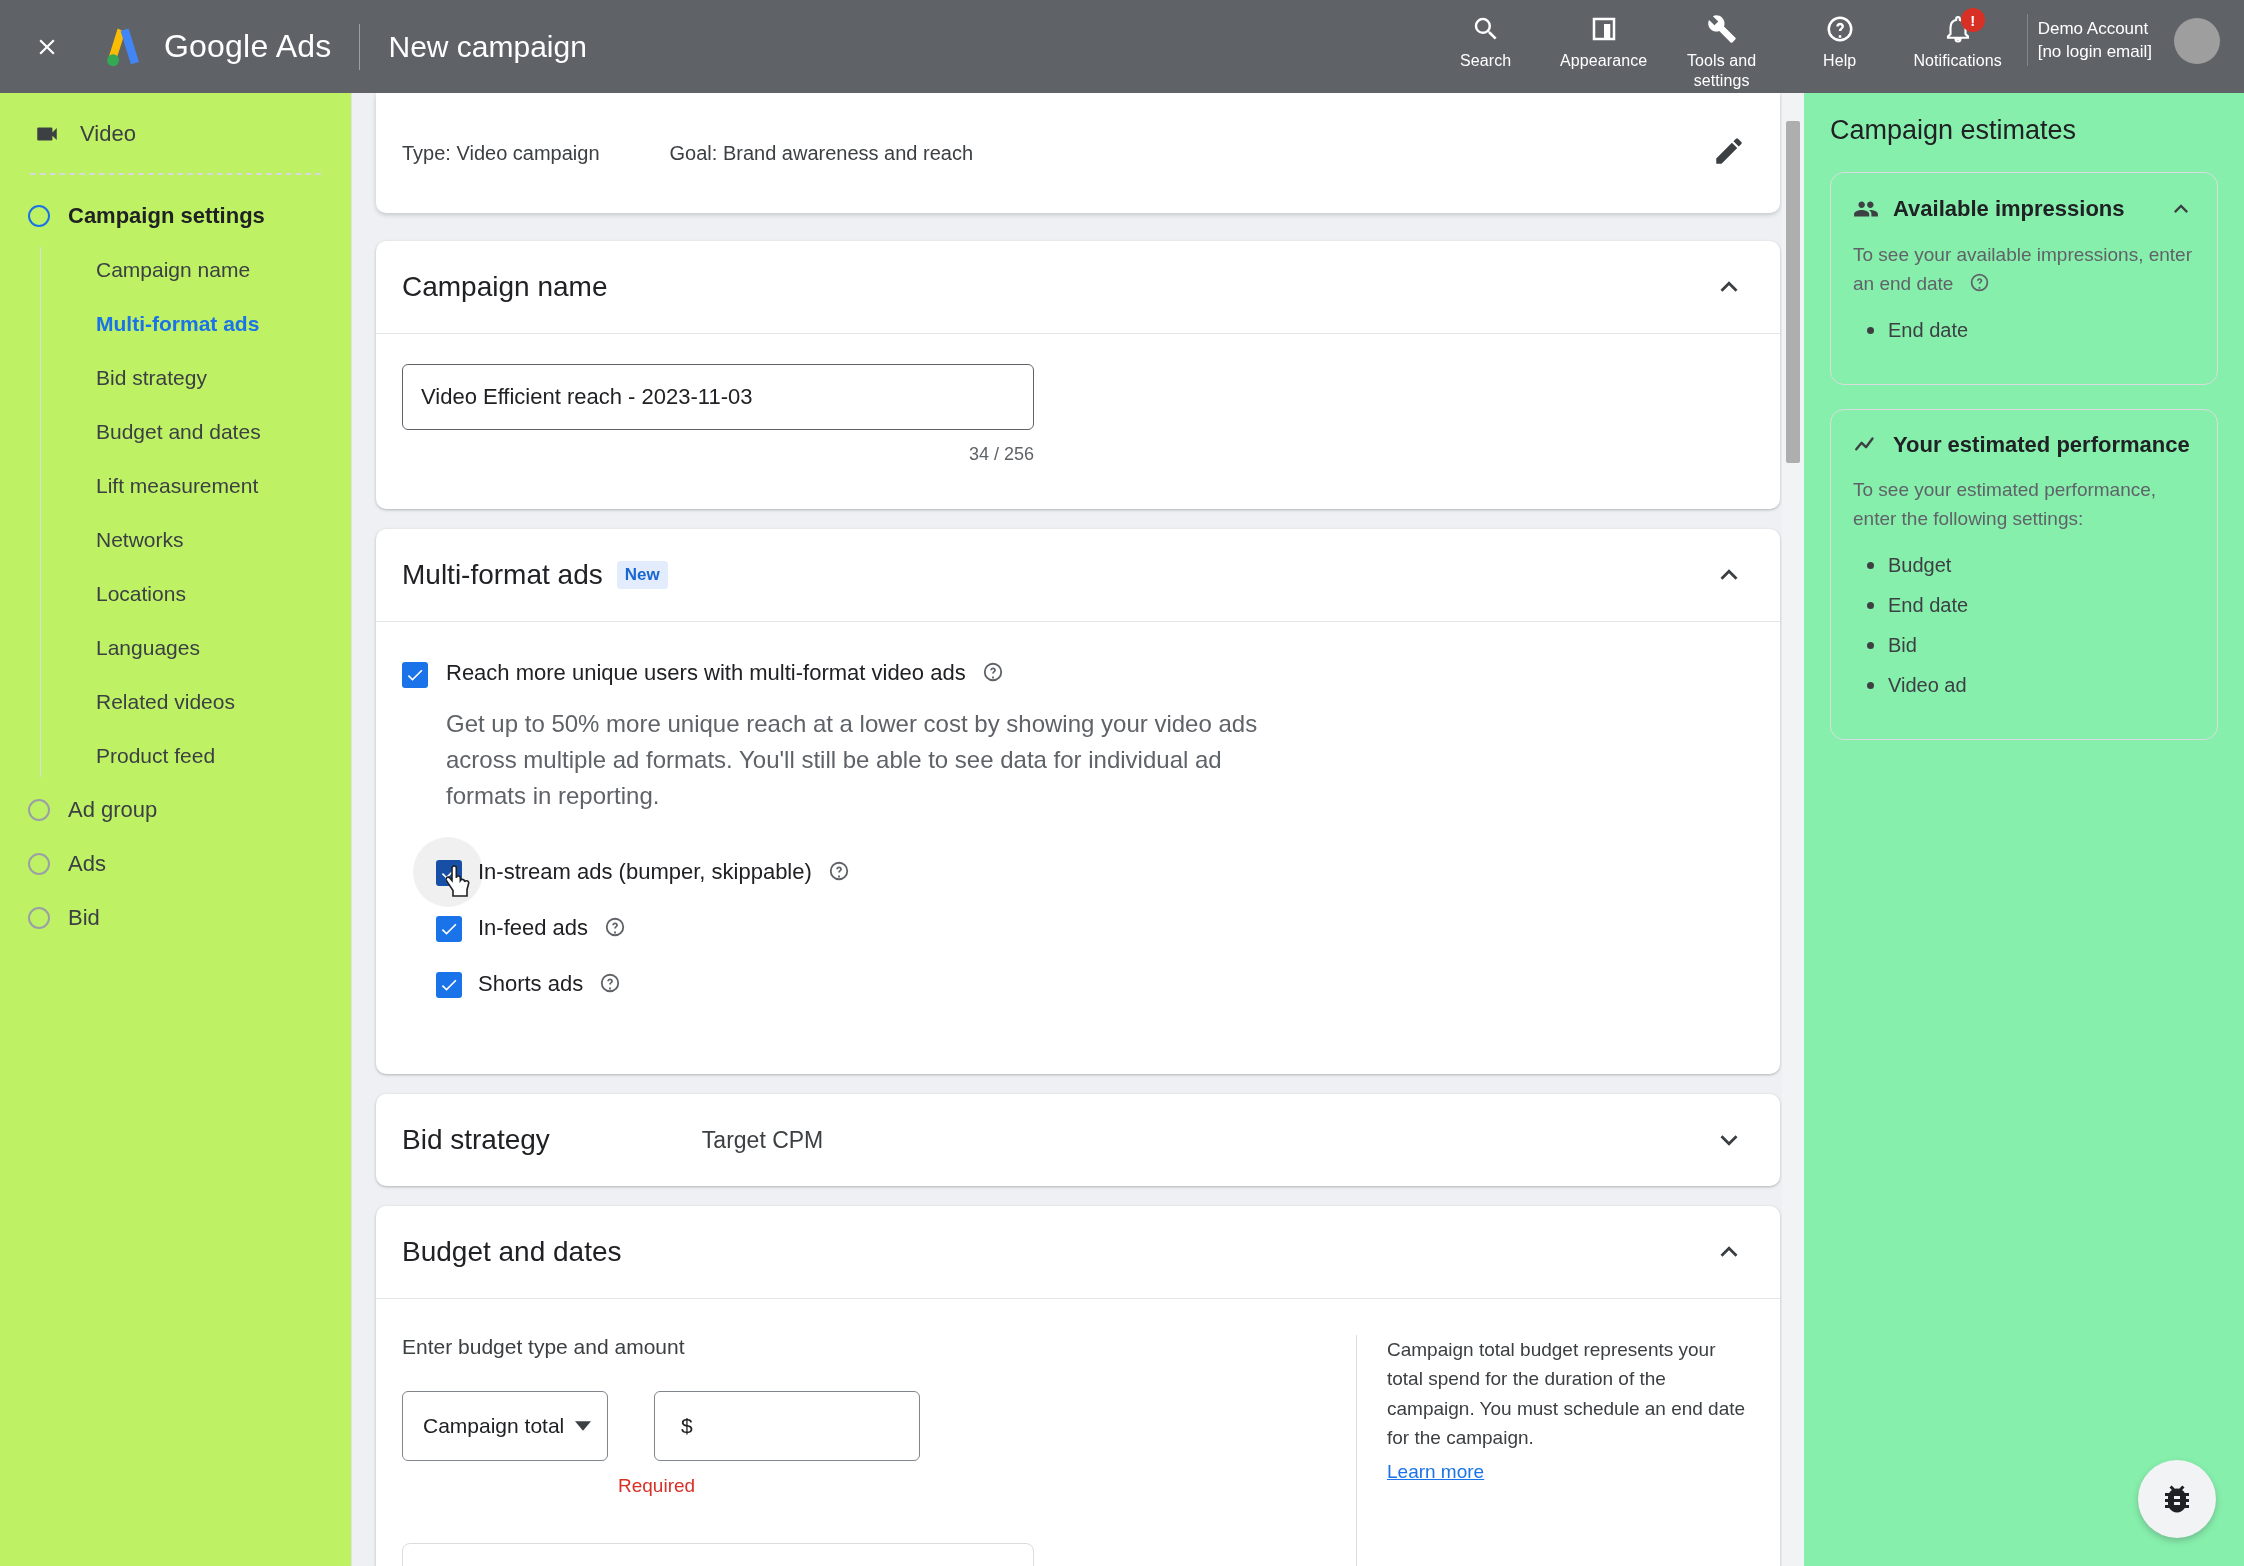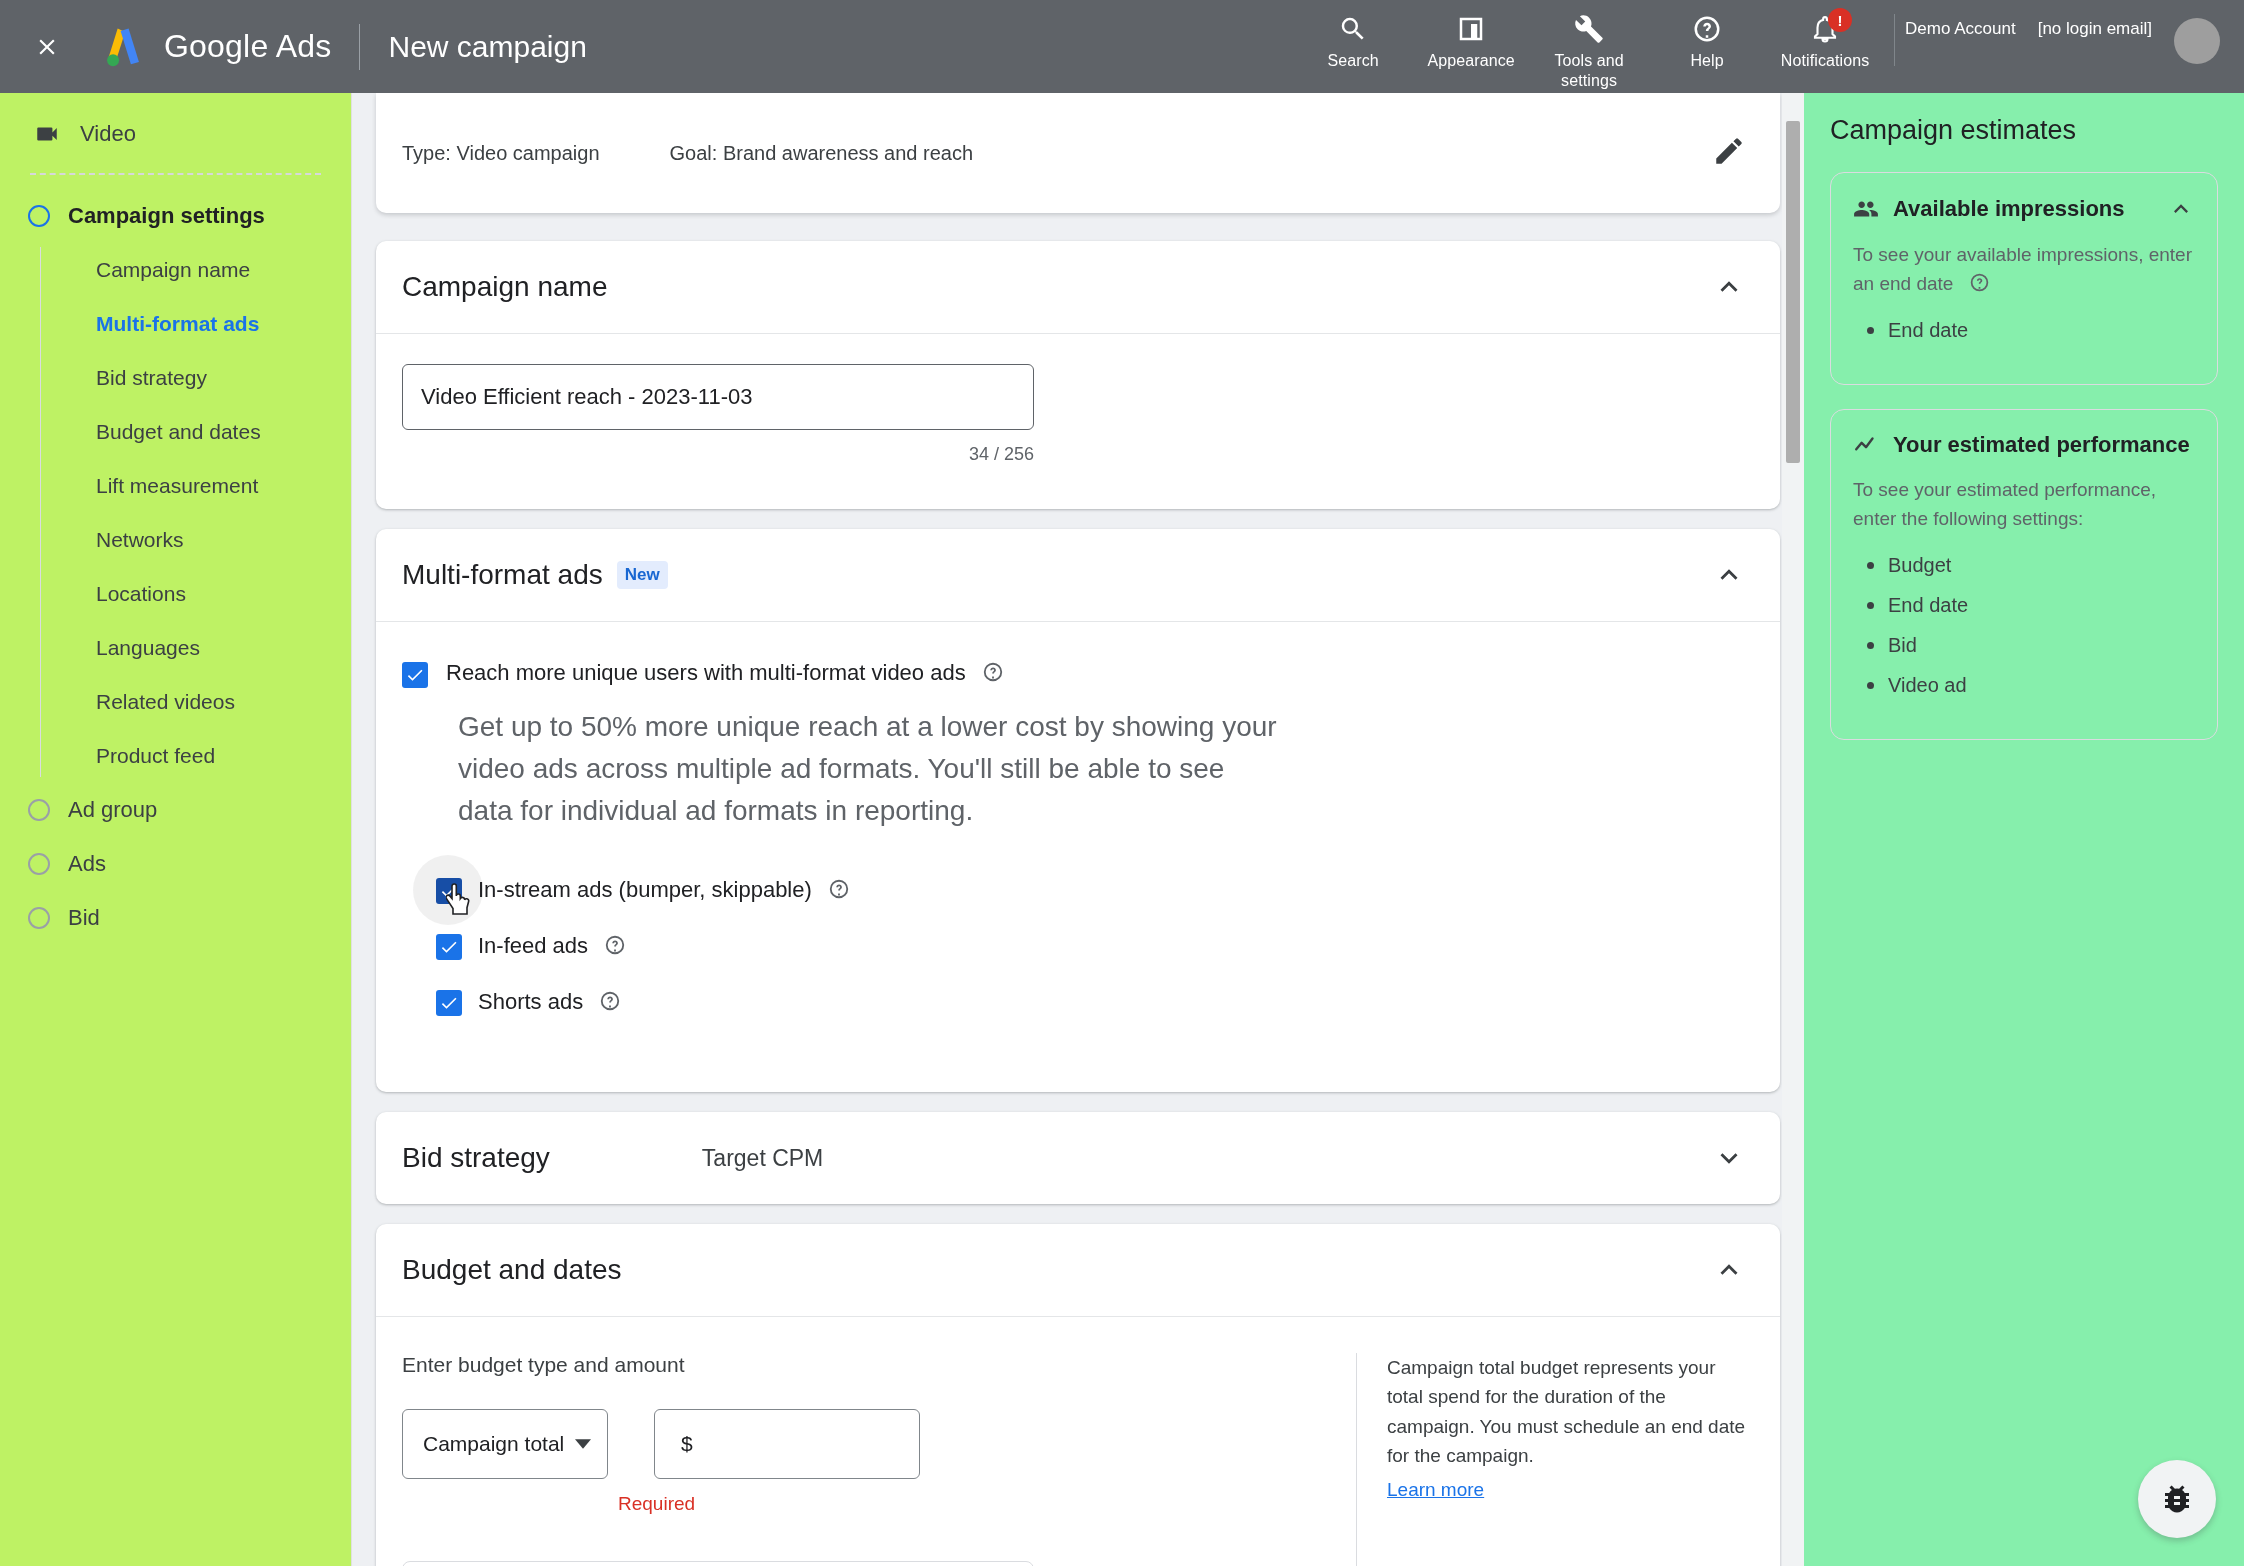--- a/index.html
+++ b/index.html
@@ -50,22 +50,22 @@
   }
   .notif-dot {
     position: absolute; top: -2px; left: 62px;
     width: 24px; height: 24px; border-radius: 50%;
     background: #d93025; color: #fff; font-size: 15px; font-weight: bold;
     display: flex; align-items: center; justify-content: center;
     line-height: 1;
   }
   .acct-divider { width:1px; height:52px; background:#80868b; margin: 4px 10px 0 10px; }
   .account {
-    display:flex; flex-direction:row; 
-    font-size: 17px; color:#ffffff; line-height: 1.35; padding-top: 8px; gap: 22px;
+    display:flex; flex-direction:column; 
+    font-size: 17px; color:#ffffff; line-height: 1.35; padding-top: 8px;
   }
   .avatar {
     width: 46px; height: 46px; border-radius: 50%;
     background: #9e9e9e; margin: 8px 24px 0 22px;
   }
 
   
   .body-wrap { position:absolute; top:93px; left:0; width:2244px; height:1473px; background:#ffffff; }
 
   
@@ -141,22 +141,22 @@
   .cb-row { display:flex; align-items:flex-start; gap:18px; }
   .cb {
     width:26px; height:26px; border-radius:3px; background:#1a73e8;
     flex:none; position:relative; cursor:pointer; margin-top:2px;
   }
   .cb.dark { background:#174ea6; }
   .cb svg { position:absolute; top:3px; left:3px; }
   .cb-label { font-size: 22px; color:#202124; line-height:1.2; }
   .help-ico { display:inline-flex; vertical-align:-3px; margin-left:10px; cursor:pointer; }
   .cb-desc {
-    font-size: 28px; color:#5f6368; line-height: 1.5;
-    margin: 18px 0 0 56px; max-width: 820px;
+    font-size: 24px; color:#5f6368; line-height: 1.5;
+    margin: 18px 0 0 44px; max-width: 820px;
   }
   .sub-cb-group { margin: 36px 0 0 34px; }
   .sub-cb-row { display:flex; align-items:center; gap:16px; height: 44px; margin-bottom: 12px; position:relative; }
   .ripple {
     position:absolute; left:-23px; top:-13px; width:70px; height:70px;
     border-radius:50%; background:rgba(60,64,67,.08);
   }
   .cursor-hand { position:absolute; left: 10px; top: 14px; }
 
   

